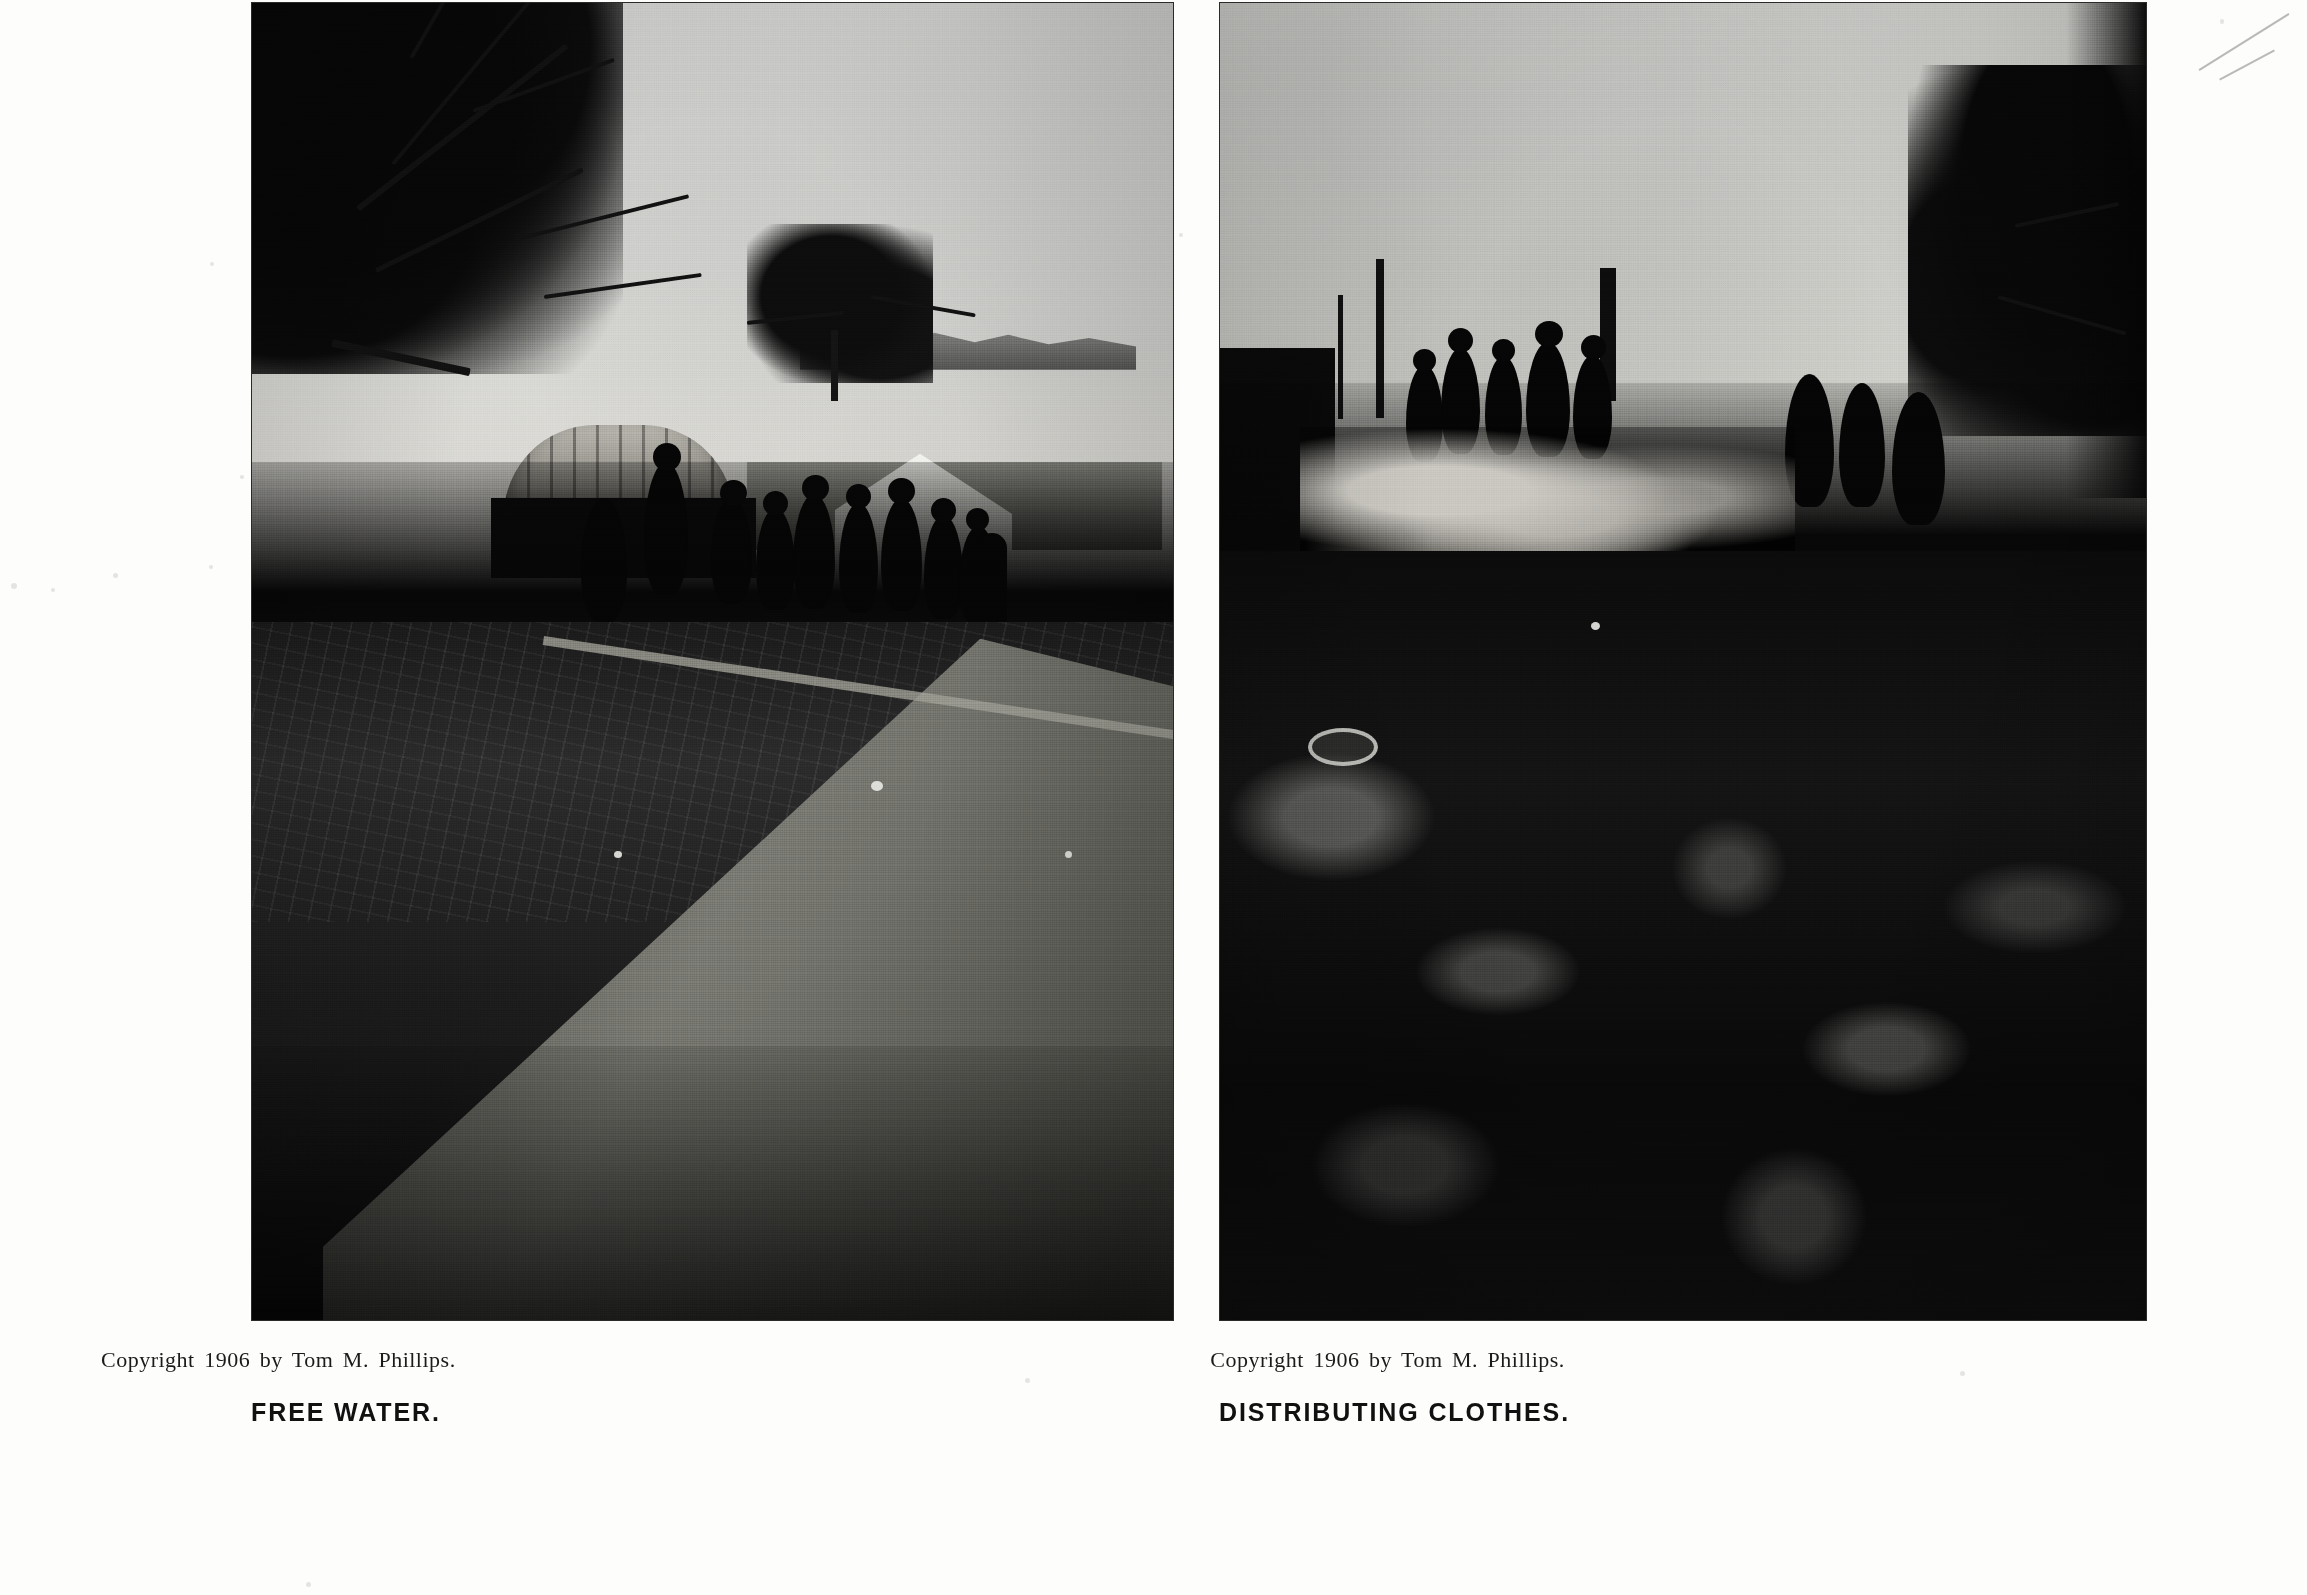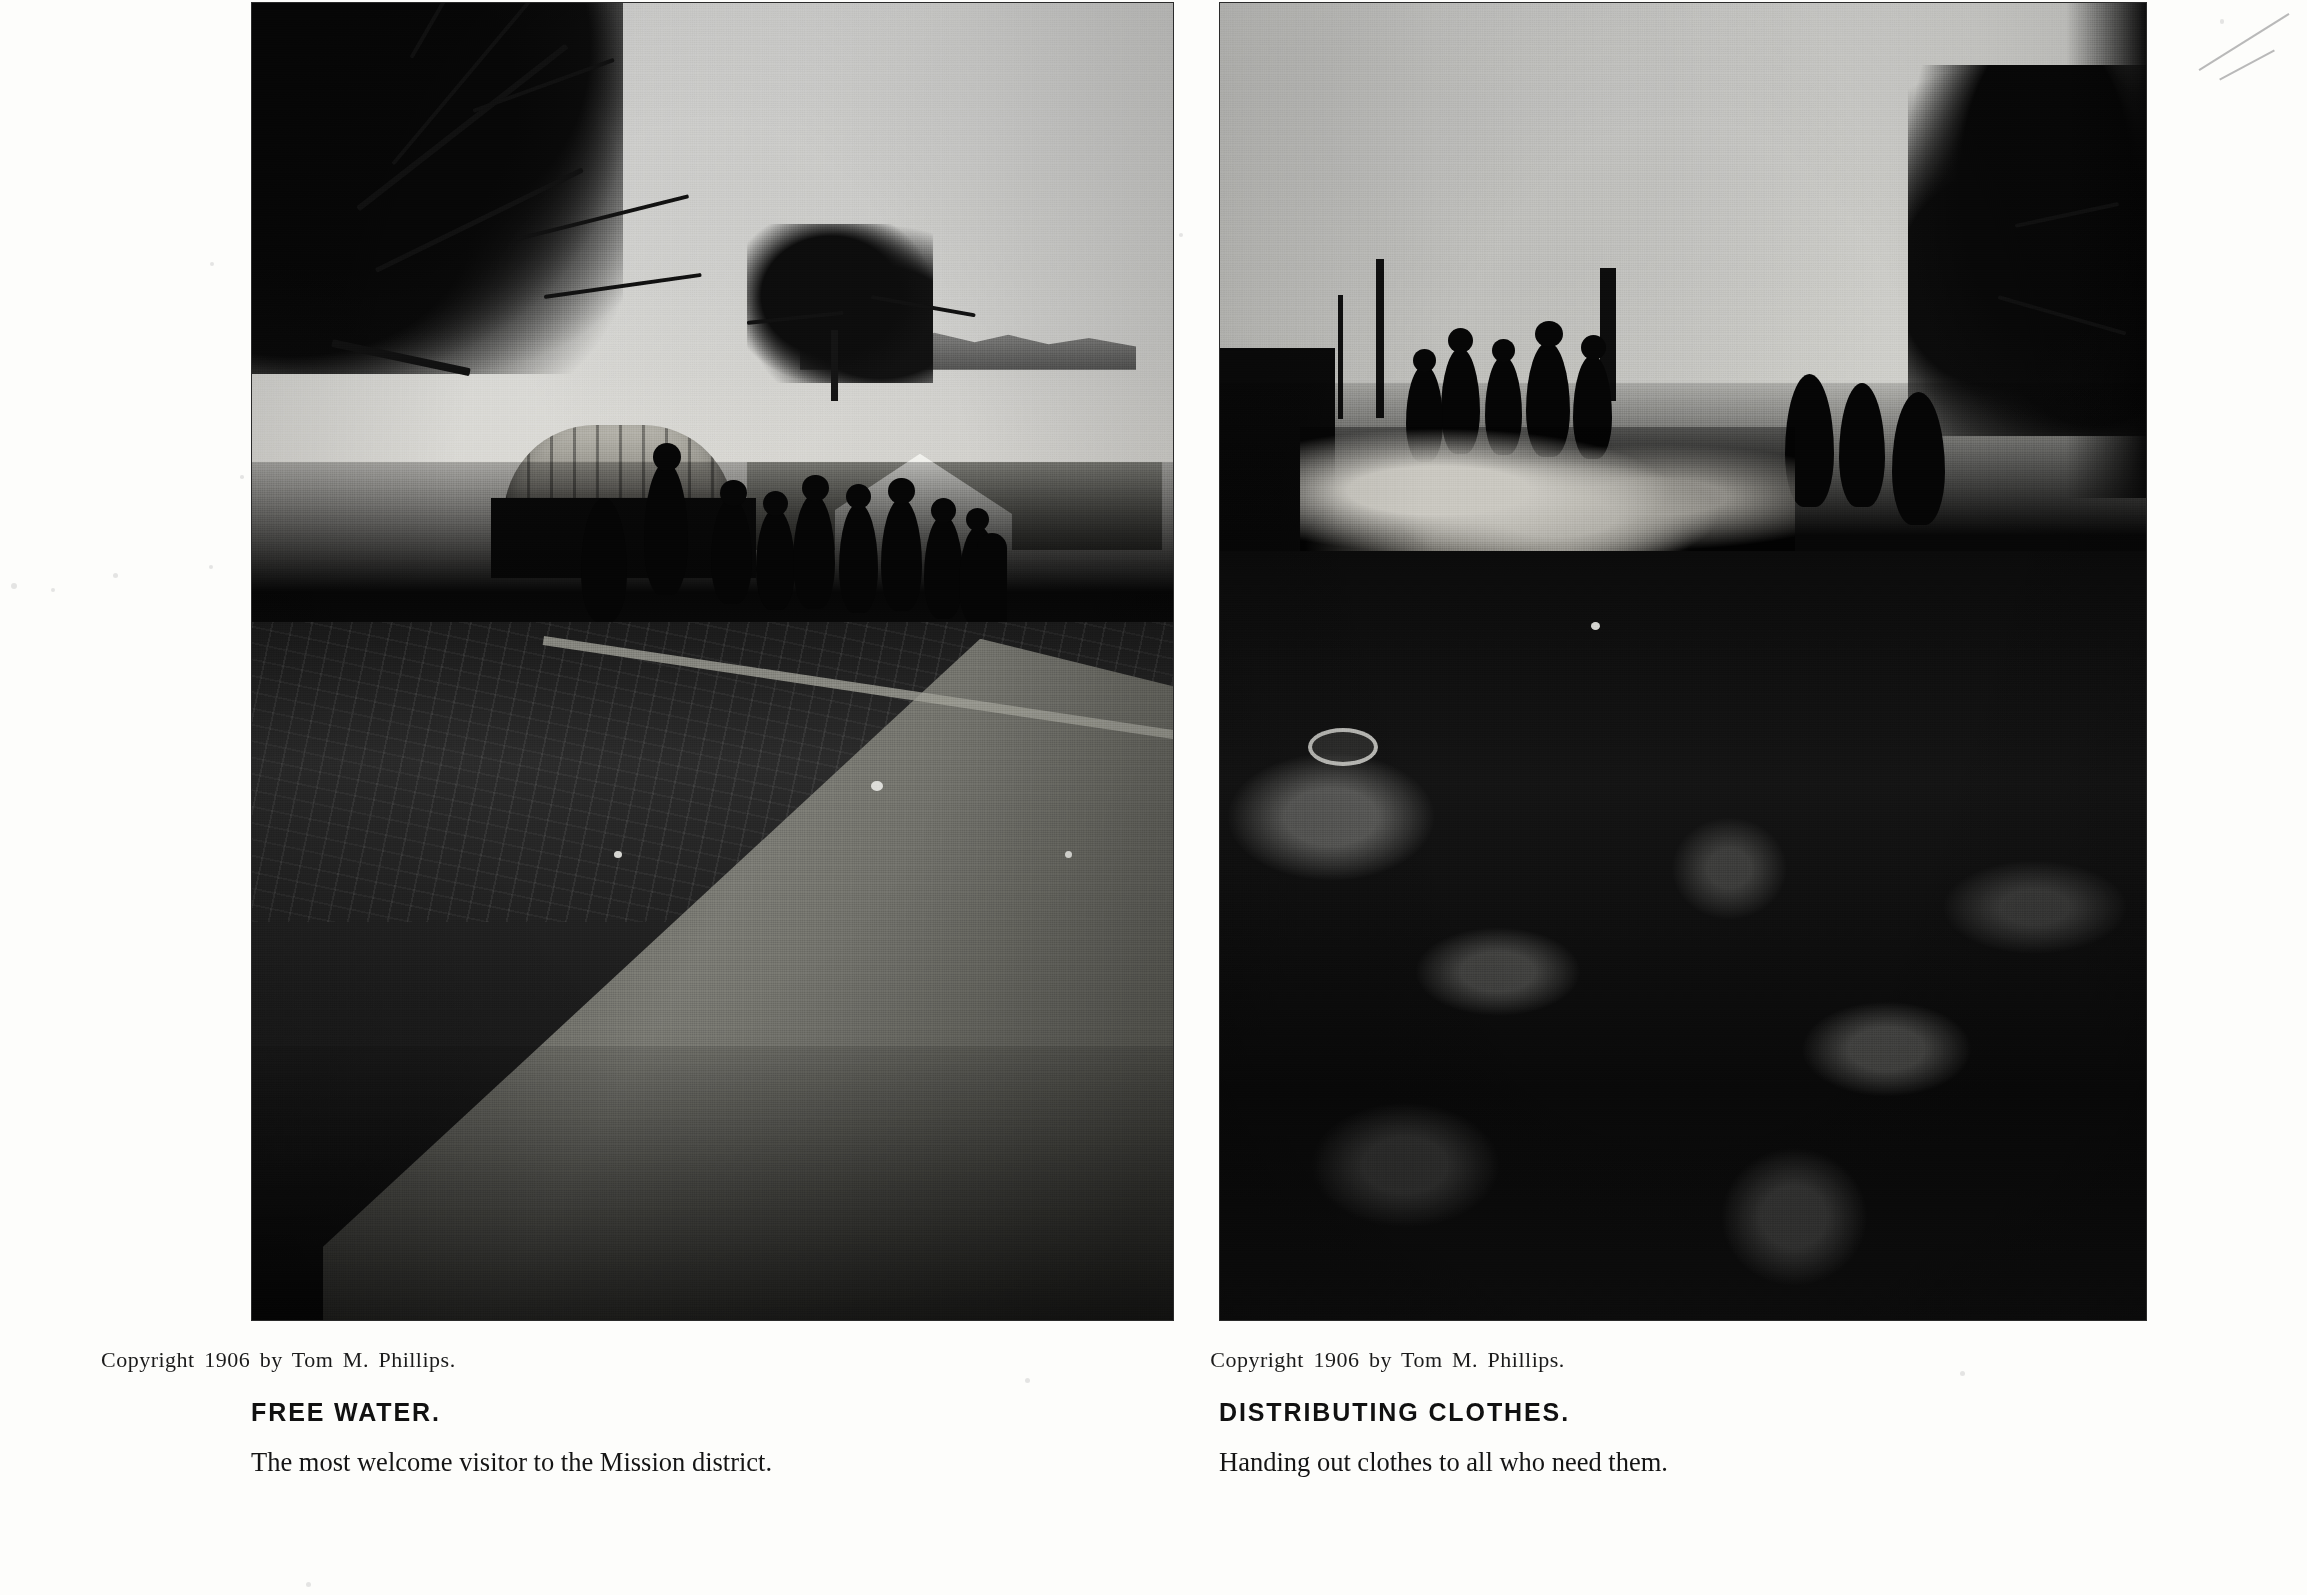--- a/index.html
+++ b/index.html
@@ -372,21 +372,20 @@
       <div class="lp-bright" style="left:362px;top:848px;width:8px;height:7px;"></div>
       <div class="lp-bright" style="left:813px;top:848px;width:7px;height:7px;"></div>
 
       <div class="grain"></div>
       <div class="vignette"></div>
     </div>
 
     <div class="caption-block">
       <div class="copyright">Copyright 1906 by Tom M. Phillips.</div>
       <div class="plate-title">FREE WATER.</div>
-      <div class="plate-sub">The most welcome visitor to the Mission district.</div>
     </div>
   </div>
 
   <div class="plate plate-right">
     <div class="photo-frame">
       <div class="rp-sky"></div>
       <div class="rp-sky-mottle"></div>
 
       <div class="rp-tree"></div>
       <div class="rp-tree-edge"></div>
@@ -421,18 +420,17 @@
       <div class="rp-bowl"></div>
       <div class="lp-bright" style="left:371px;top:619px;width:8.8px;height:8px;"></div>
 
       <div class="grain"></div>
       <div class="vignette"></div>
     </div>
 
     <div class="caption-block">
       <div class="copyright">Copyright 1906 by Tom M. Phillips.</div>
       <div class="plate-title">DISTRIBUTING CLOTHES.</div>
-      <div class="plate-sub">Handing out clothes to all who need them.</div>
     </div>
   </div>
 
 </div>
 
 
 </body></html>

